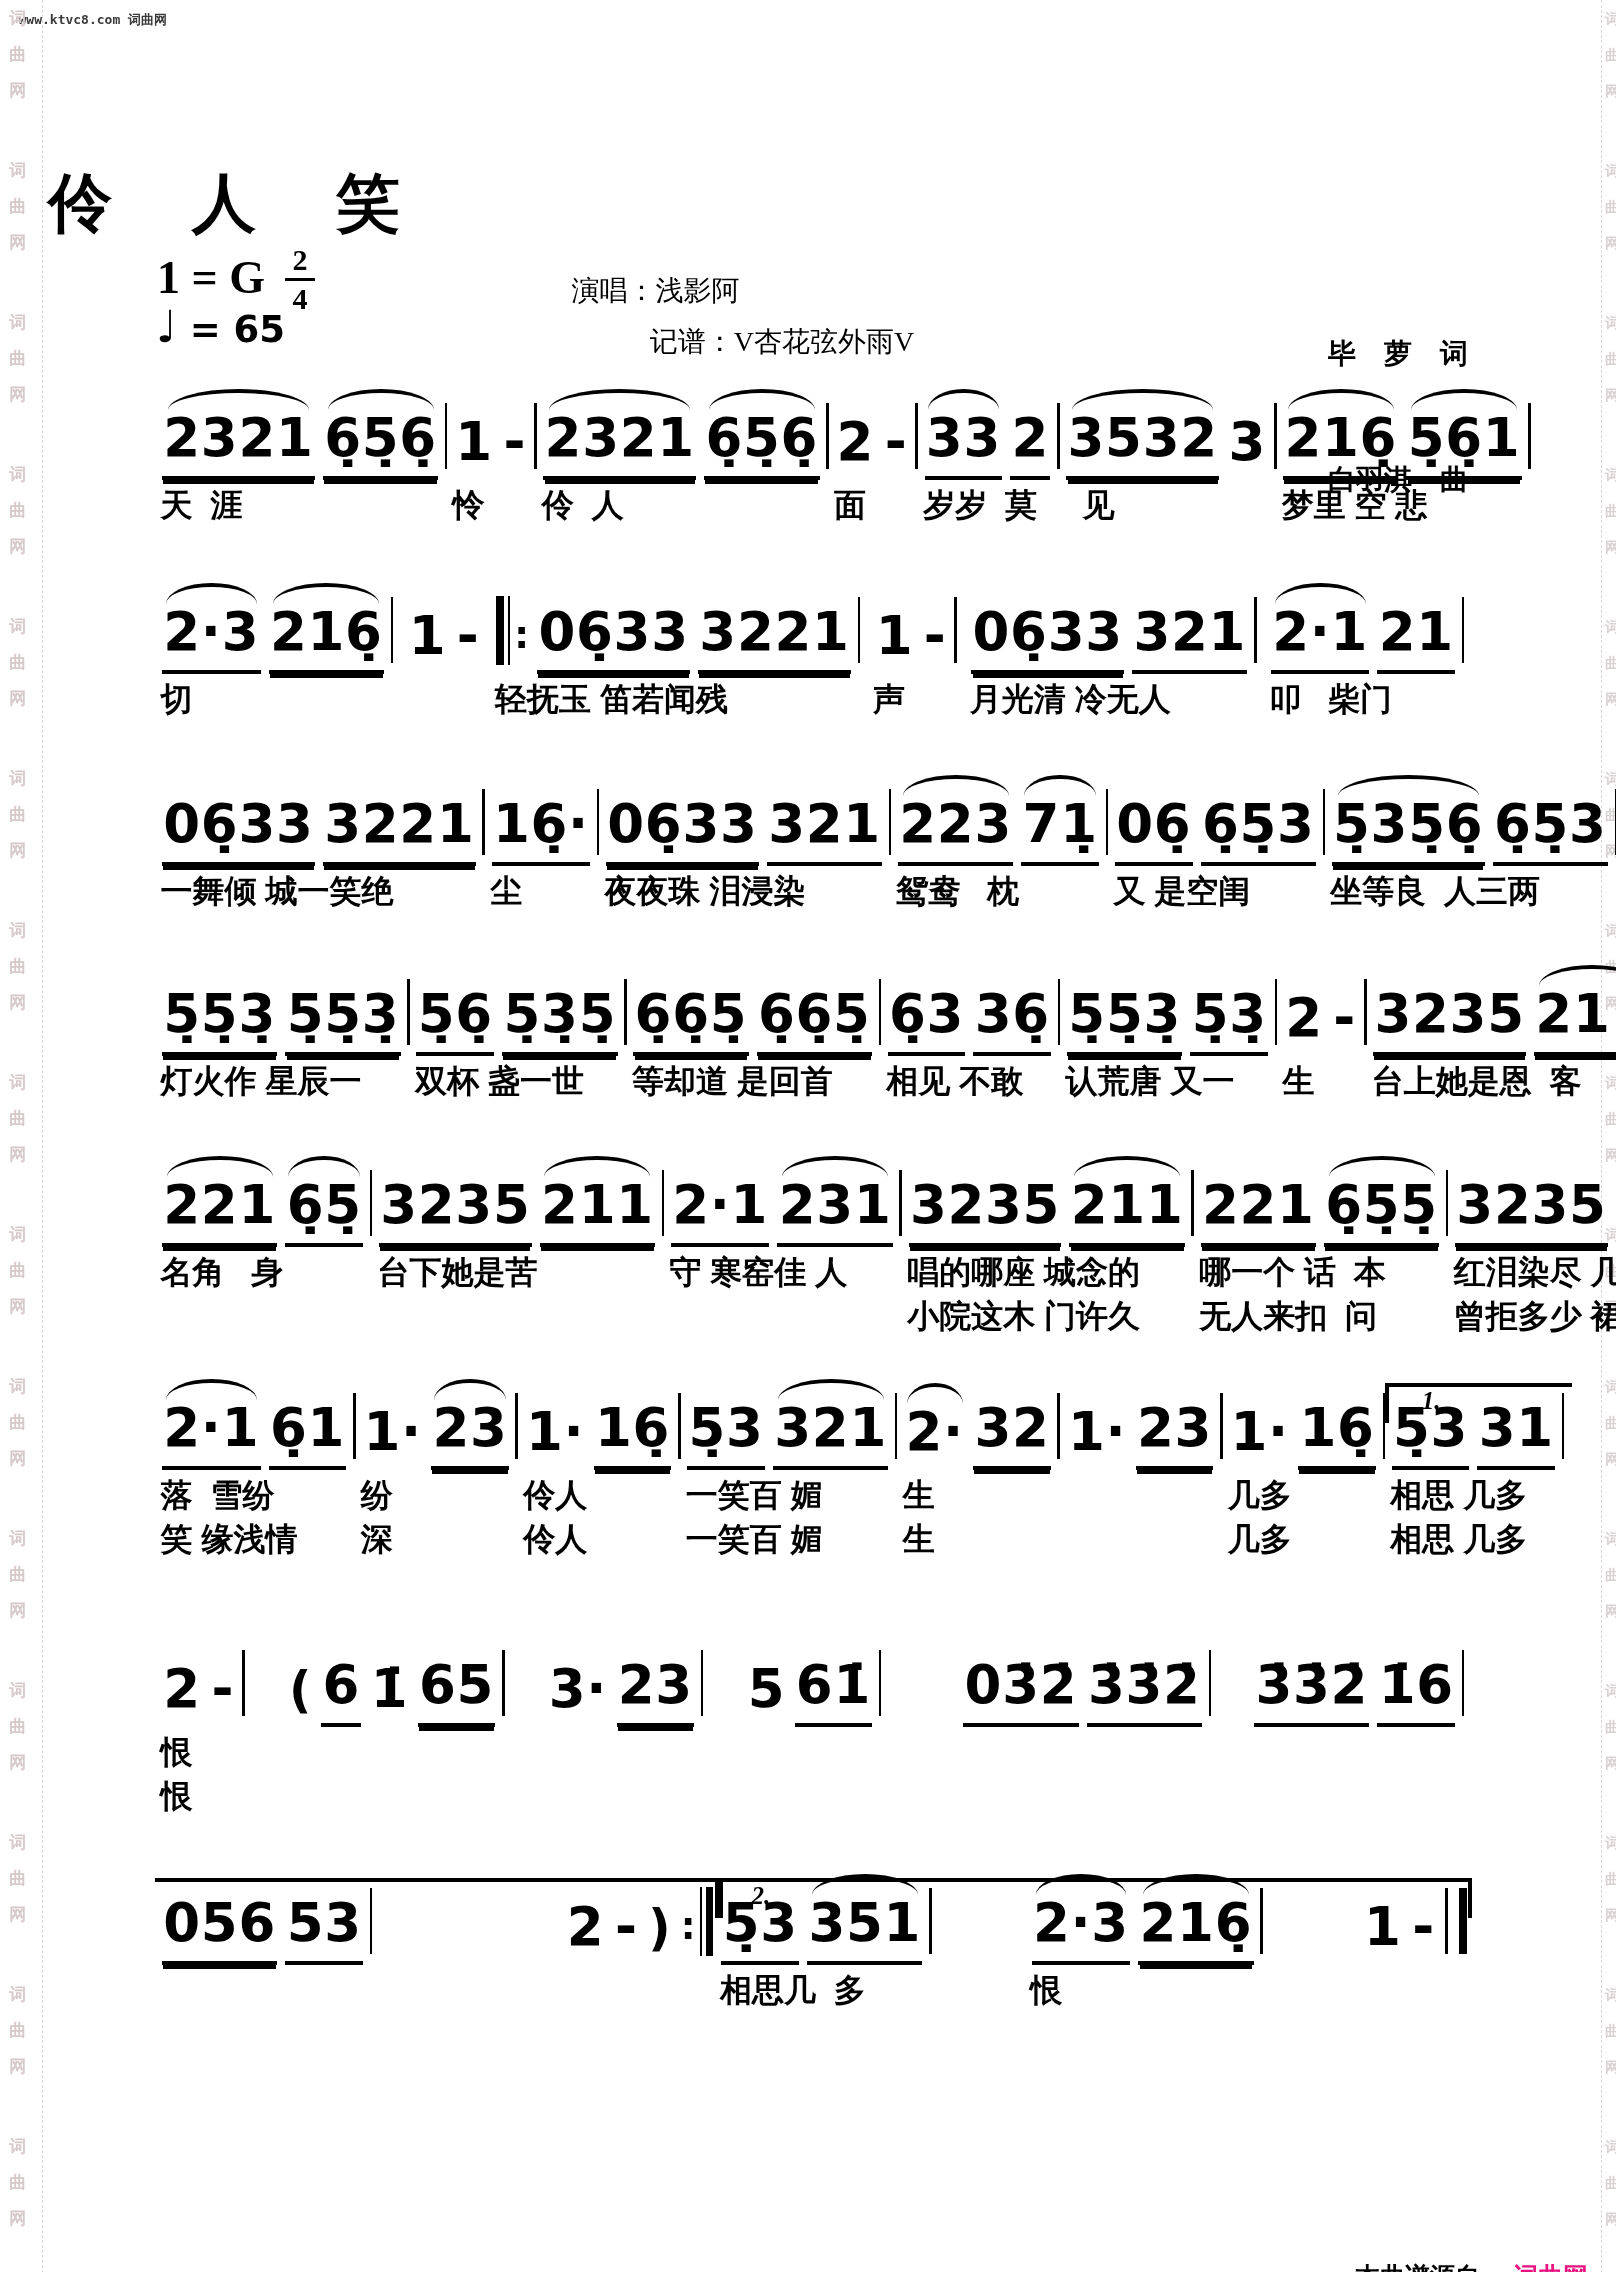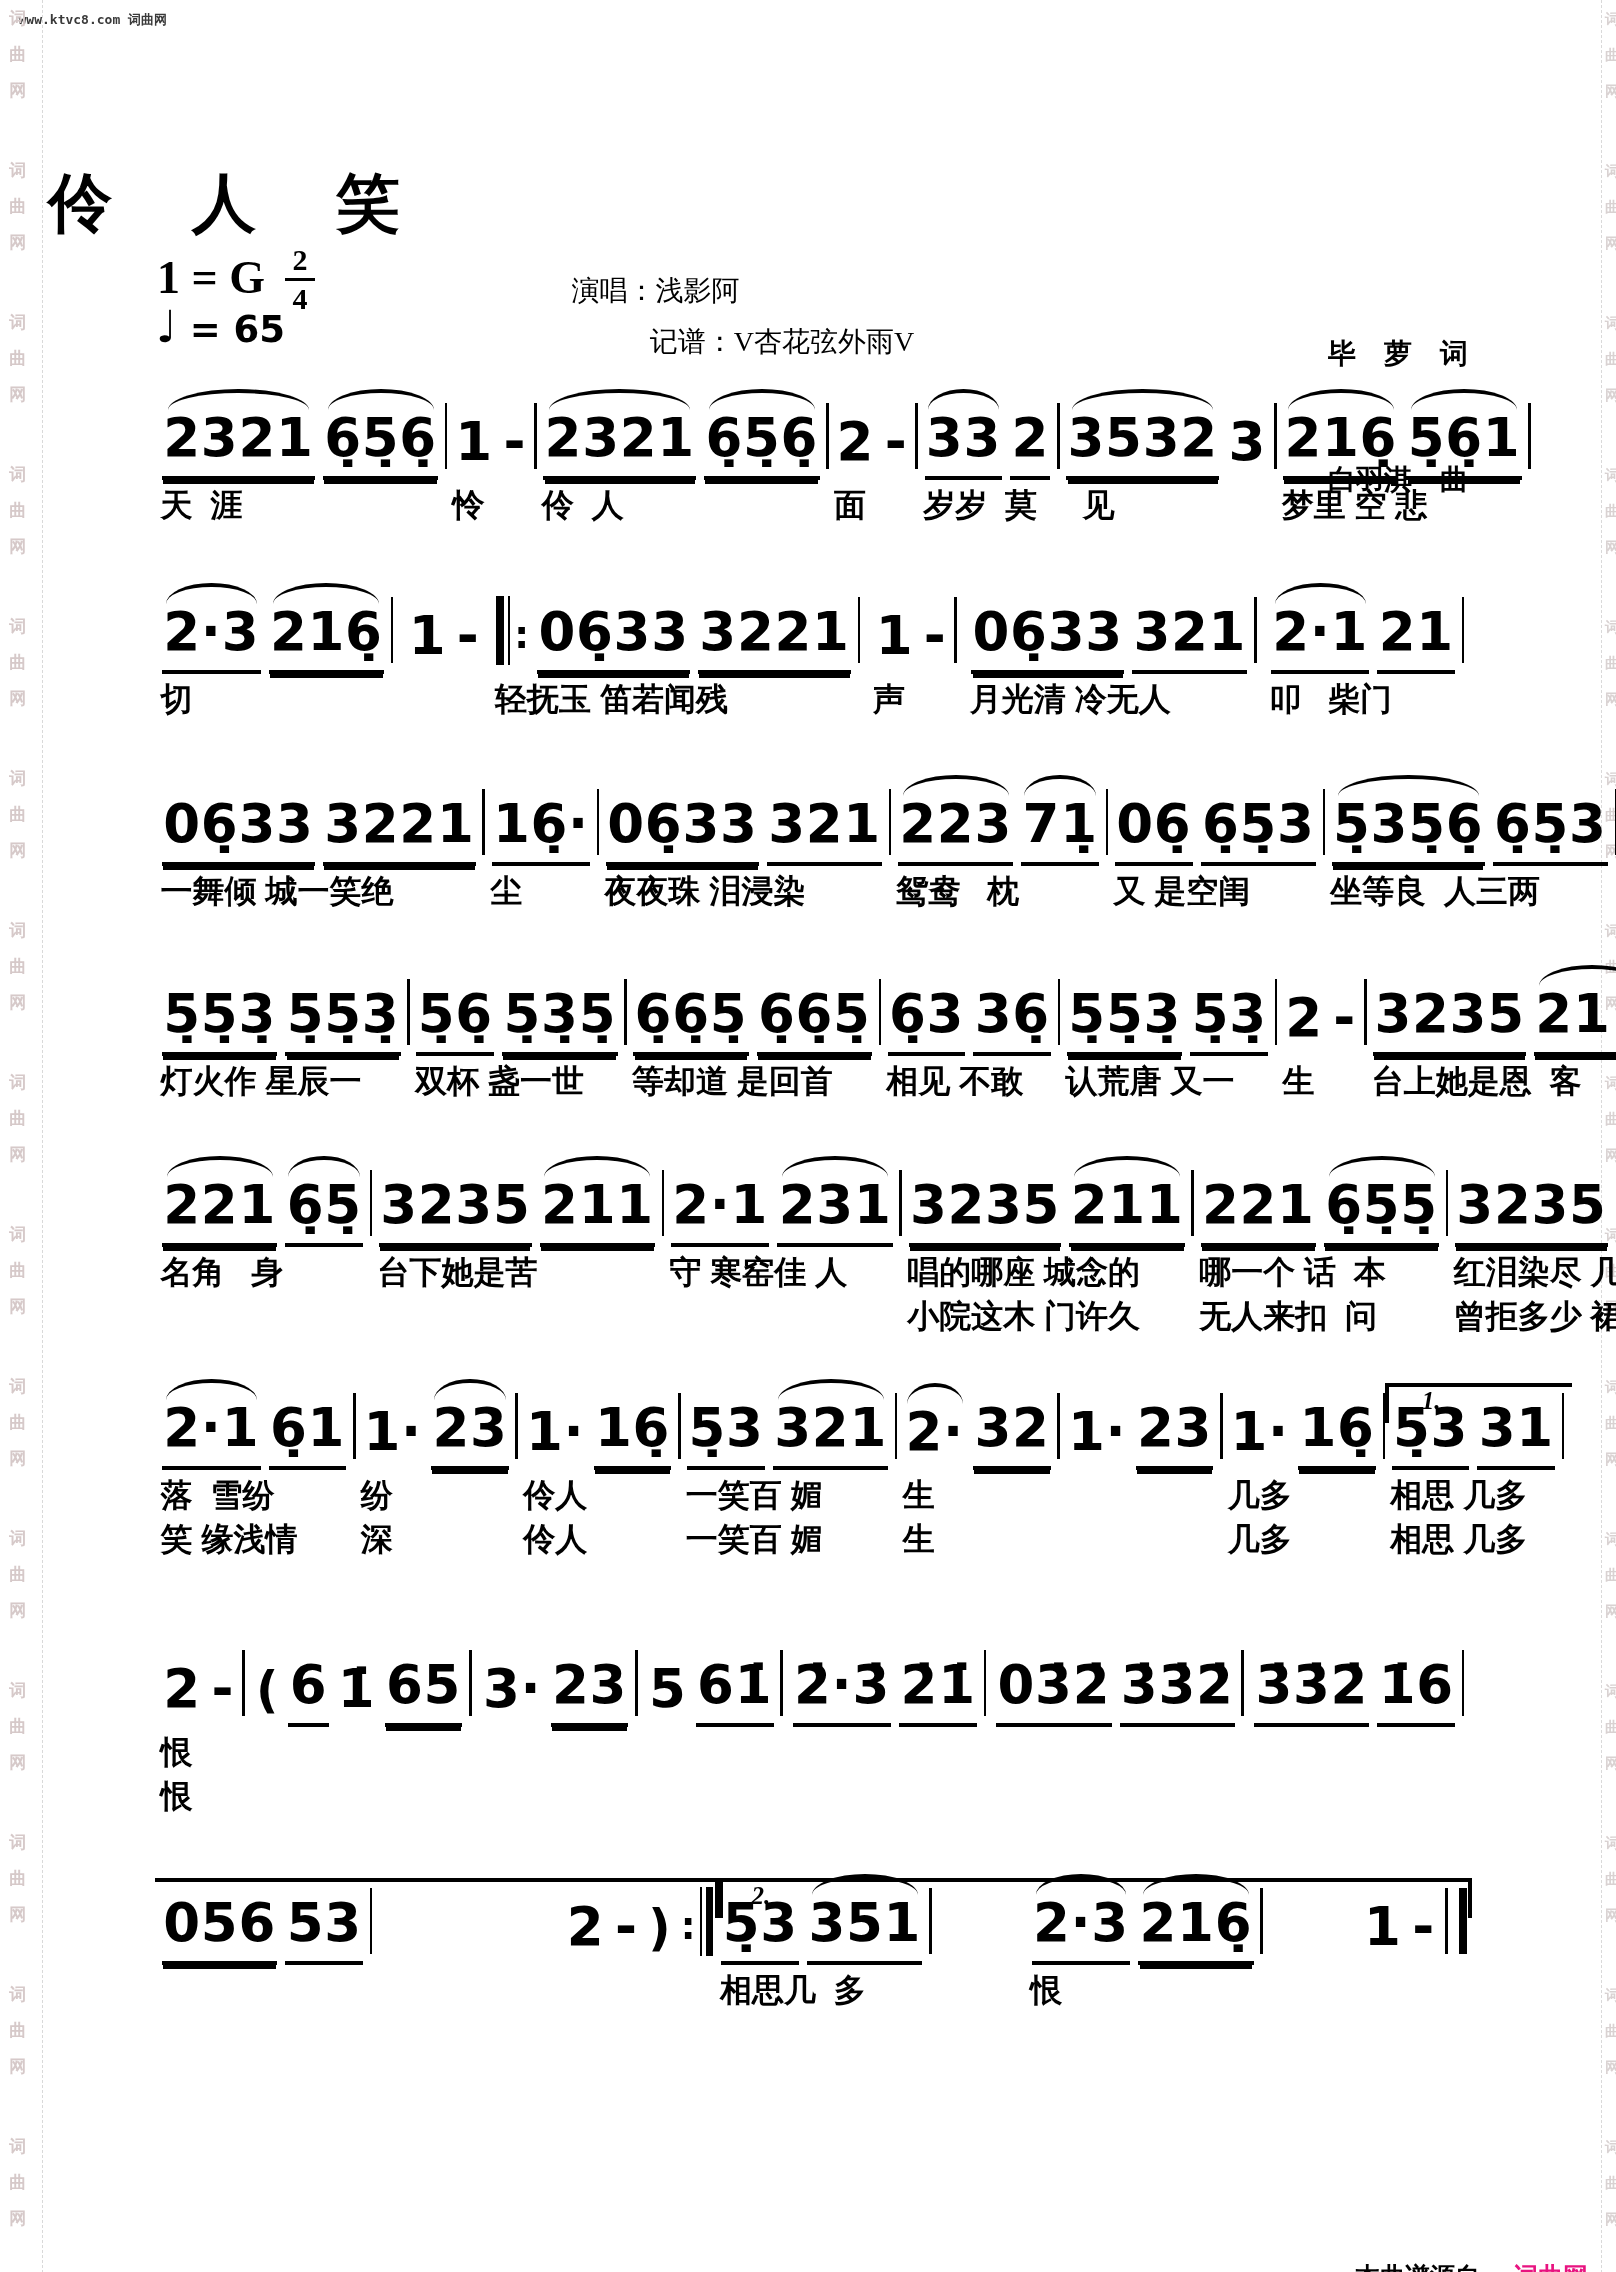--- a/index.html
+++ b/index.html
@@ -638,25 +638,20 @@
         <div class="measure">
           <div class="mrow">
             <span class="grp">5</span>
             <span class="grp b1">61̇</span>
             <div class="mbar"></div>
           </div>
           <div class="lyr"></div>
           <div class="lyr"></div>
         </div>
         <div class="measure">
-          <div class="mrow">
-            <span class="grp b1">2̇·3̇</span>
-            <span class="grp b1">2̇1̇</span>
-            <div class="mbar"></div>
-          </div>
           <div class="lyr"></div>
           <div class="lyr"></div>
         </div>
         <div class="measure">
           <div class="mrow">
             <span class="grp b1">03̇2̇</span>
             <span class="grp b1">3̇3̇2̇</span>
             <div class="mbar"></div>
           </div>
           <div class="lyr"></div>

